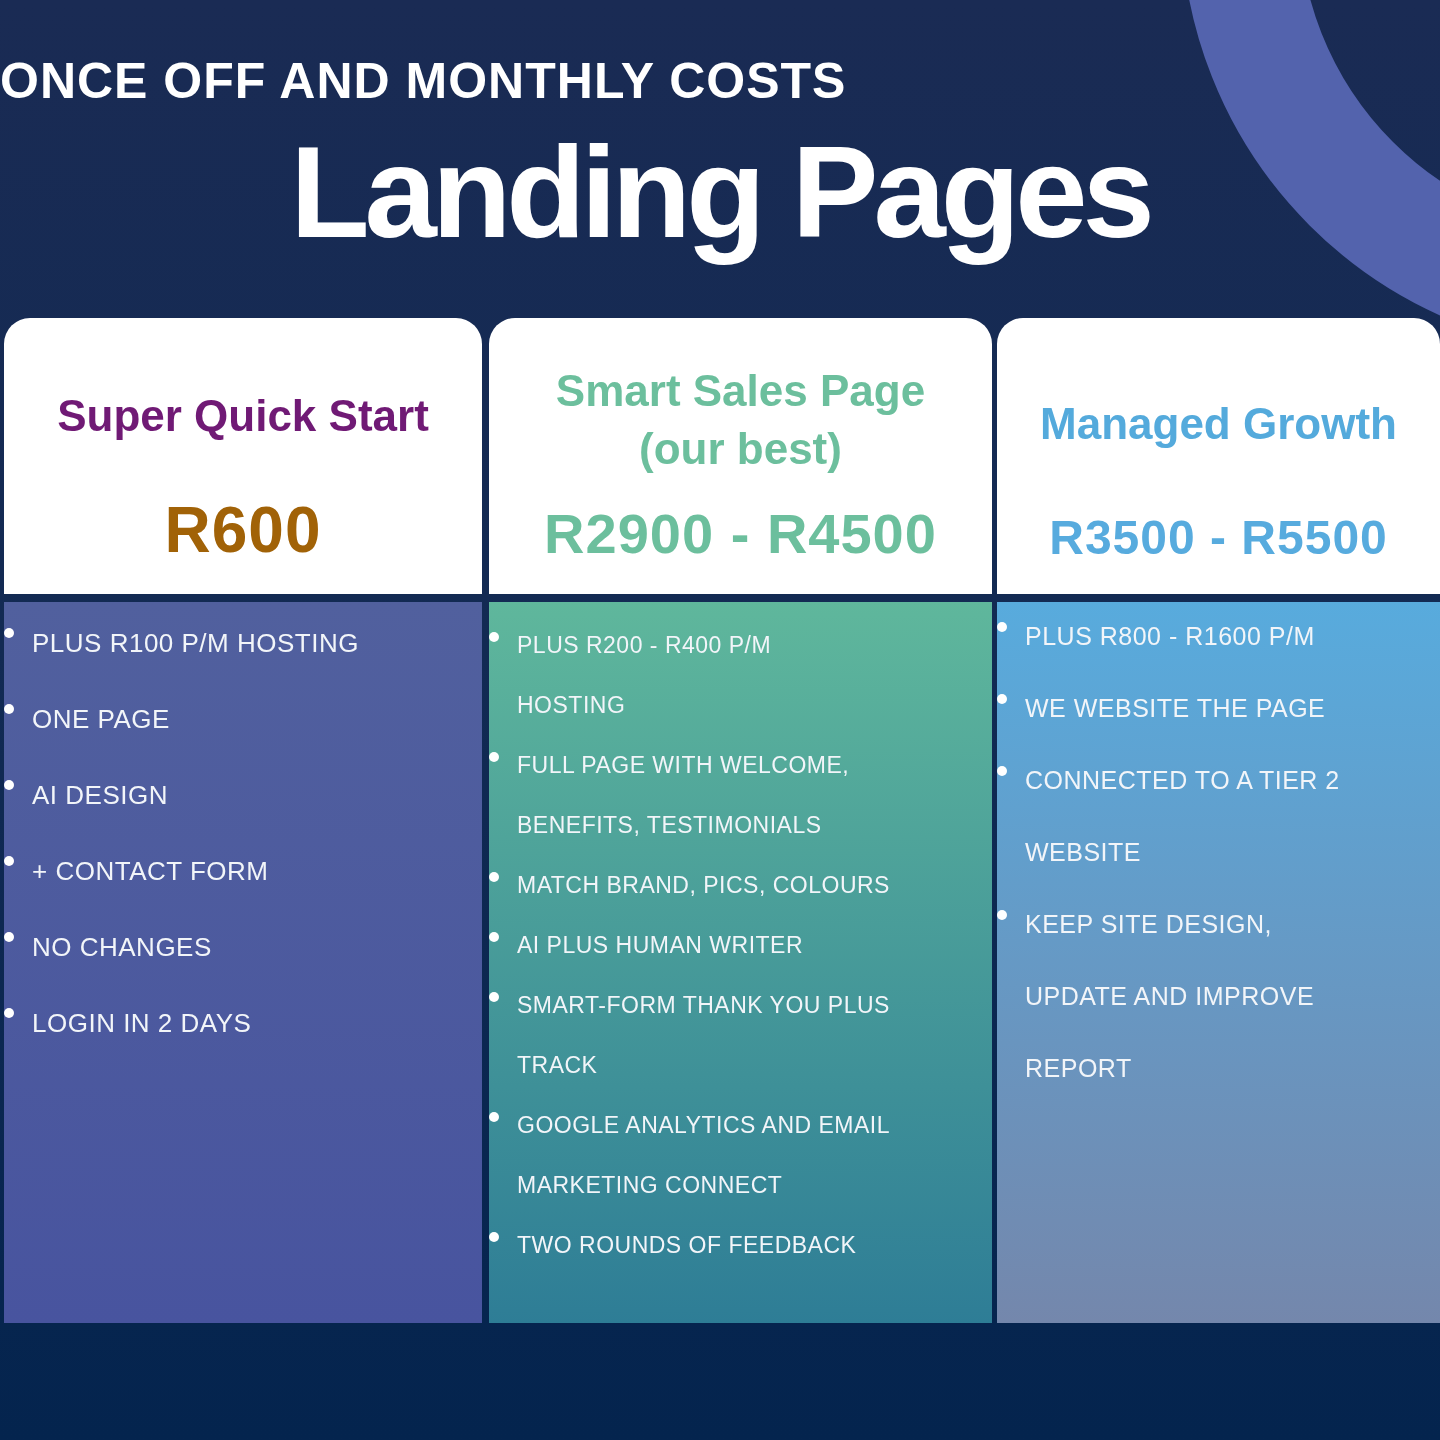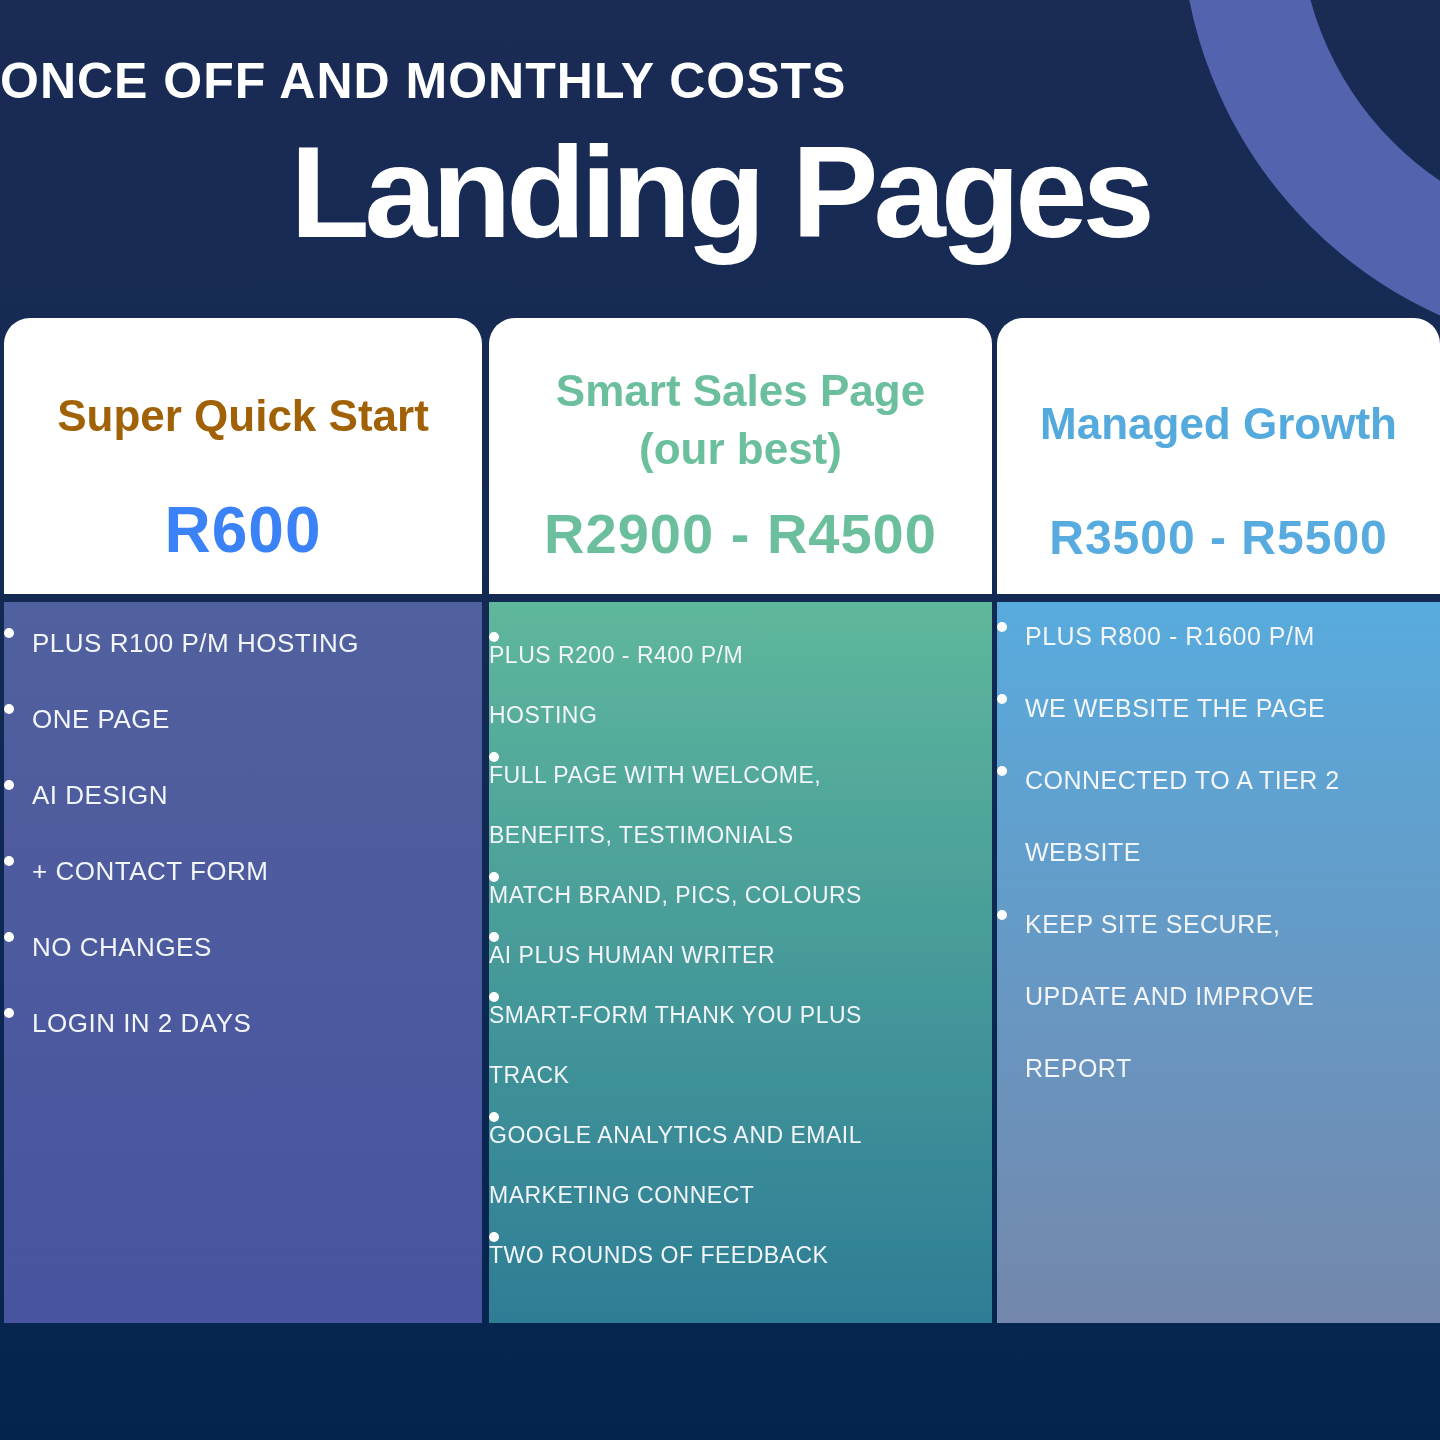--- a/index.html
+++ b/index.html
@@ -31,37 +31,37 @@
 
   .card-head{
     height:276px;background:#ffffff;border-radius:26px 26px 0 0;
     display:flex;flex-direction:column;align-items:center;margin-bottom:8px;
   }
   .title-wrap{
     flex:1;display:flex;flex-direction:column;justify-content:center;align-items:center;
     padding-top:16px;
   }
   .card-title{font-weight:bold;font-size:44px;line-height:58px;text-align:center;}
-  .c1 .card-title{color:#a16207;}
+  .c1 .card-title{color:#701a75;}
   .c2 .card-title{color:#6cbf9d;}
   .c3 .card-title{color:#54aadc;}
 
   .card-price{font-weight:bold;letter-spacing:1px;margin-bottom:32px;line-height:1;}
-  .c1 .card-price{font-size:64px;color:#3b82f6;}
+  .c1 .card-price{font-size:64px;color:#a16207;}
   .c2 .card-price{font-size:56px;color:#6cbf9d;}
   .c3 .card-price{font-size:48px;color:#57abde;}
 
   .card-body{flex:1;}
   .c1 .card-body{background:linear-gradient(180deg,#51609e 0%,#48549f 100%);padding-top:26px;}
   .c2 .card-body{background:linear-gradient(180deg,#5fb79c 0%,#2e7d96 100%);padding-top:30px;}
   .c3 .card-body{background:linear-gradient(180deg,#58abdd 0%,#7487ac 100%);padding-top:20px;}
 
   .row{display:flex;align-items:flex-start;}
   .c1 .row{height:76px;font-size:26px;letter-spacing:0.5px;}
-  .c2 .row{height:60px;font-size:23px;letter-spacing:0.5px;flex-direction:column;}
+  .c2 .row{height:60px;font-size:23px;letter-spacing:0.5px;}
   .c3 .row{height:72px;font-size:25px;letter-spacing:0.5px;}
 
   .dot{width:10px;height:10px;border-radius:50%;background:#ffffff;margin-right:18px;flex:none;}
   .dot.blank{background:transparent;}
   .txt{color:#f2f5f9;white-space:nowrap;}
 </style>
 </head>
 <body>
 
 <div class="page">
@@ -185,21 +185,21 @@
         <div class="row">
             <span class="dot"></span>
             <span class="txt">CONNECTED TO A TIER 2</span>
           </div>
         <div class="row">
             <span class="dot blank"></span>
             <span class="txt">WEBSITE</span>
           </div>
         <div class="row">
             <span class="dot"></span>
-            <span class="txt">KEEP SITE SECURE,</span>
+            <span class="txt">KEEP SITE DESIGN,</span>
           </div>
         <div class="row">
             <span class="dot blank"></span>
             <span class="txt">UPDATE AND IMPROVE</span>
           </div>
         <div class="row">
             <span class="dot blank"></span>
             <span class="txt">REPORT</span>
           </div>
       </div>

